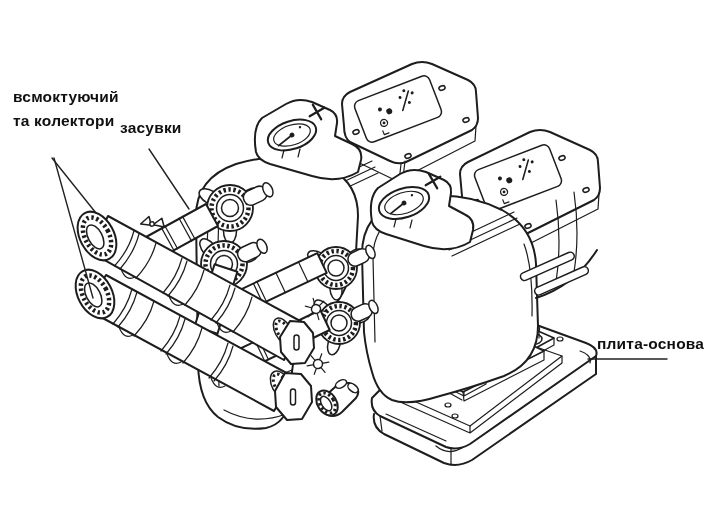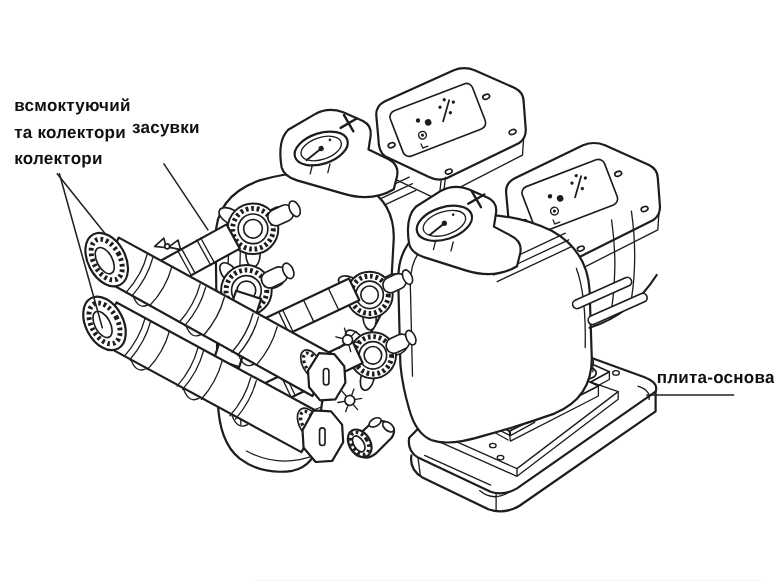--- a/index.html
+++ b/index.html
@@ -304,24 +304,23 @@
       <path class="leader" d="M 52,158 L 96,213"></path>
       <path class="leader" d="M 54,158 L 93,298"></path>
       <path class="leader" d="M 149,149 L 189,209"></path>
       <path class="leader" d="M 588,359 L 667,359"></path>
     </g>
   </svg>
 
   <div class="callout" style="left:13px; top:85px;">
     <span>всмоктуючий</span>
     <span>та колектори</span>
-    <span>колектори</span>
   </div>
 
-  <div class="callout" style="left:120px; top:105px;text-align:right;">
+  <div class="callout" style="left:120px; top:116px;text-align:right;">
     <span>засувки</span>
   </div>
 
   <div class="callout" style="left:597px; top:332px;text-align:right;">
     <span>плита-основа</span>
   </div>
 
 </div>
 
 </body></html>

